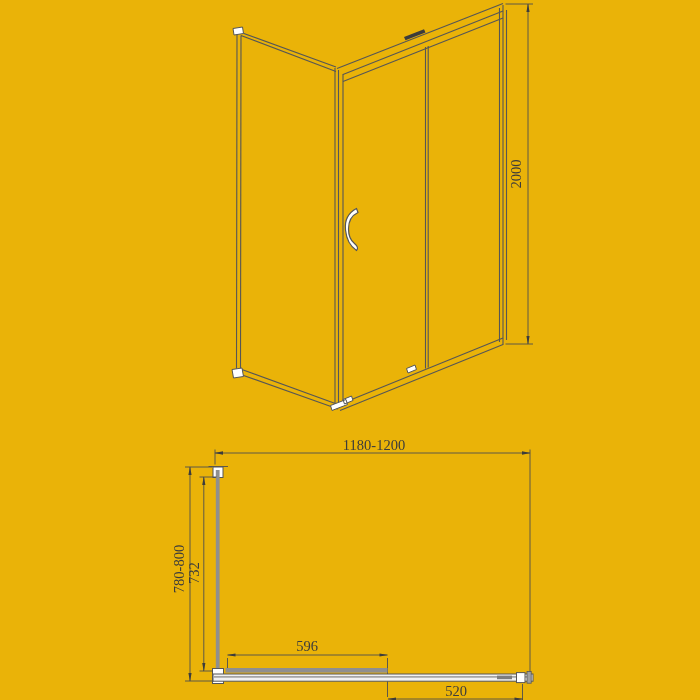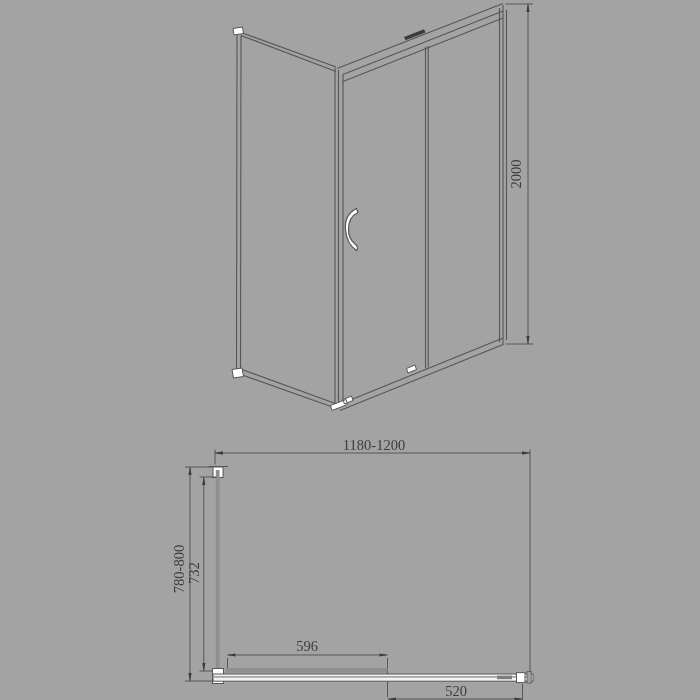--- a/index.html
+++ b/index.html
@@ -1,16 +1,16 @@
 <!DOCTYPE html>
 <html><head>
 <meta charset="utf-8">
 <style>
   html,body{margin:0;padding:0;background:#fff;}
-  .stage{position:relative;width:700px;height:700px;background:#a3a3a3;overflow:hidden;
+  .stage{position:relative;width:700px;height:700px;background:#eab308;overflow:hidden;
          font-family:"Liberation Serif", serif;}
   svg{position:absolute;left:0;top:0;}
   text{fill:#3c3c3c;font-family:"Liberation Serif", serif;font-size:14.5px;}
   .thin{stroke:#4f4f4f;stroke-width:0.9;fill:none;}
   .frame{stroke:#565656;stroke-width:1.1;fill:none;}
   .arrow{fill:#3c3c3c;stroke:none;}
 </style>
 </head>
 <body>
 

